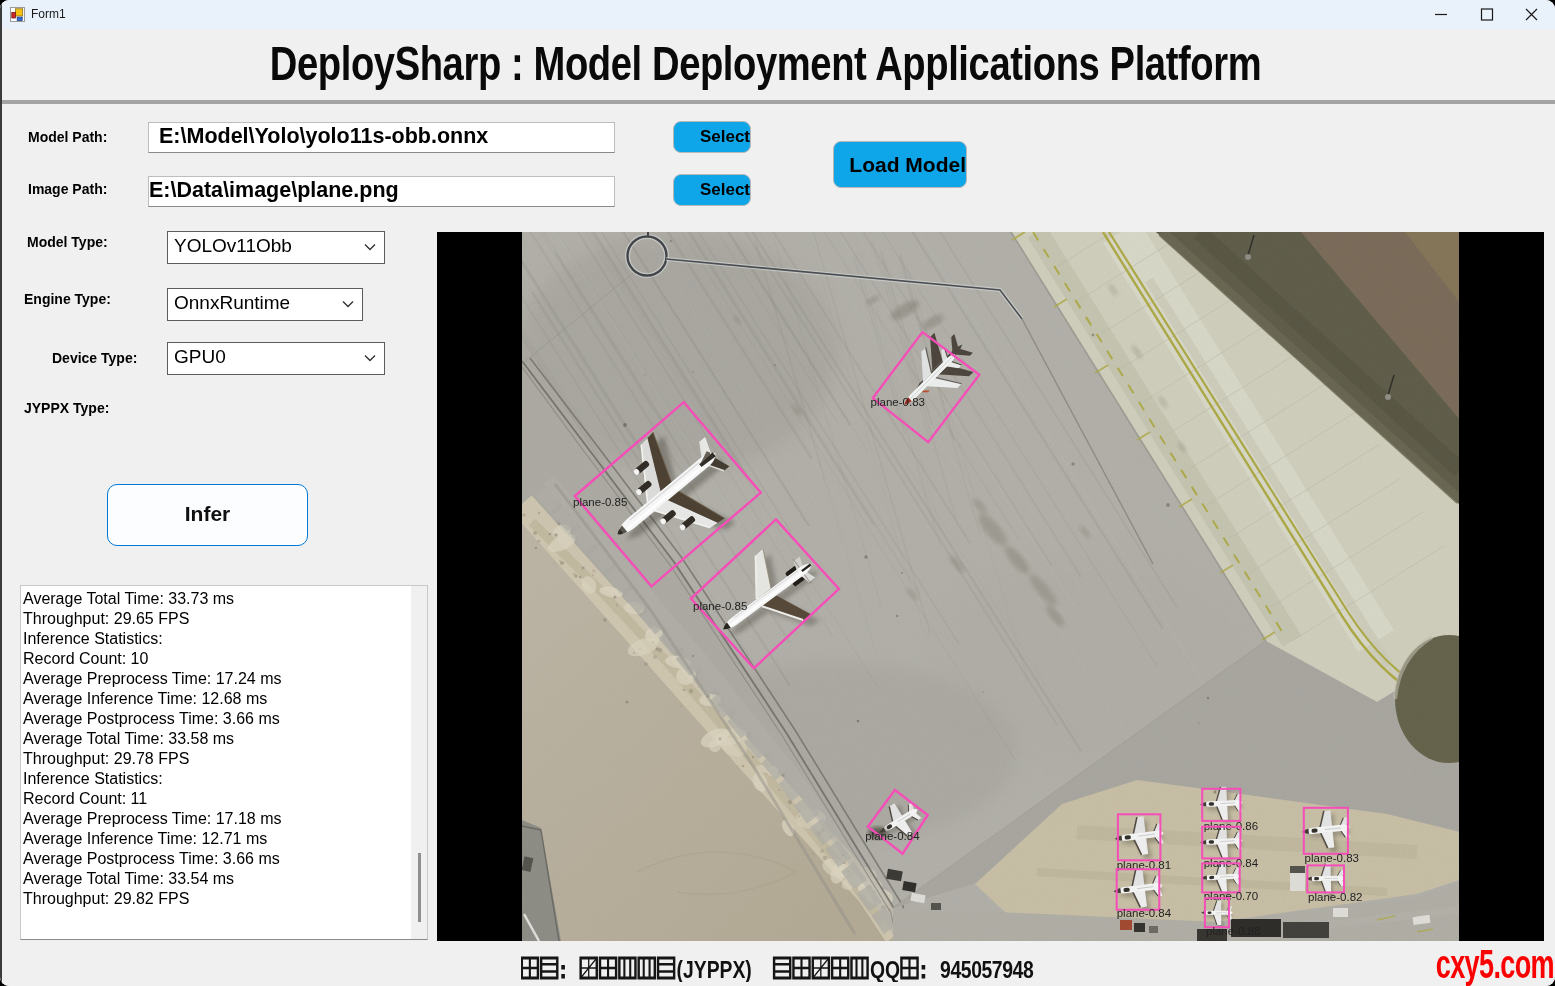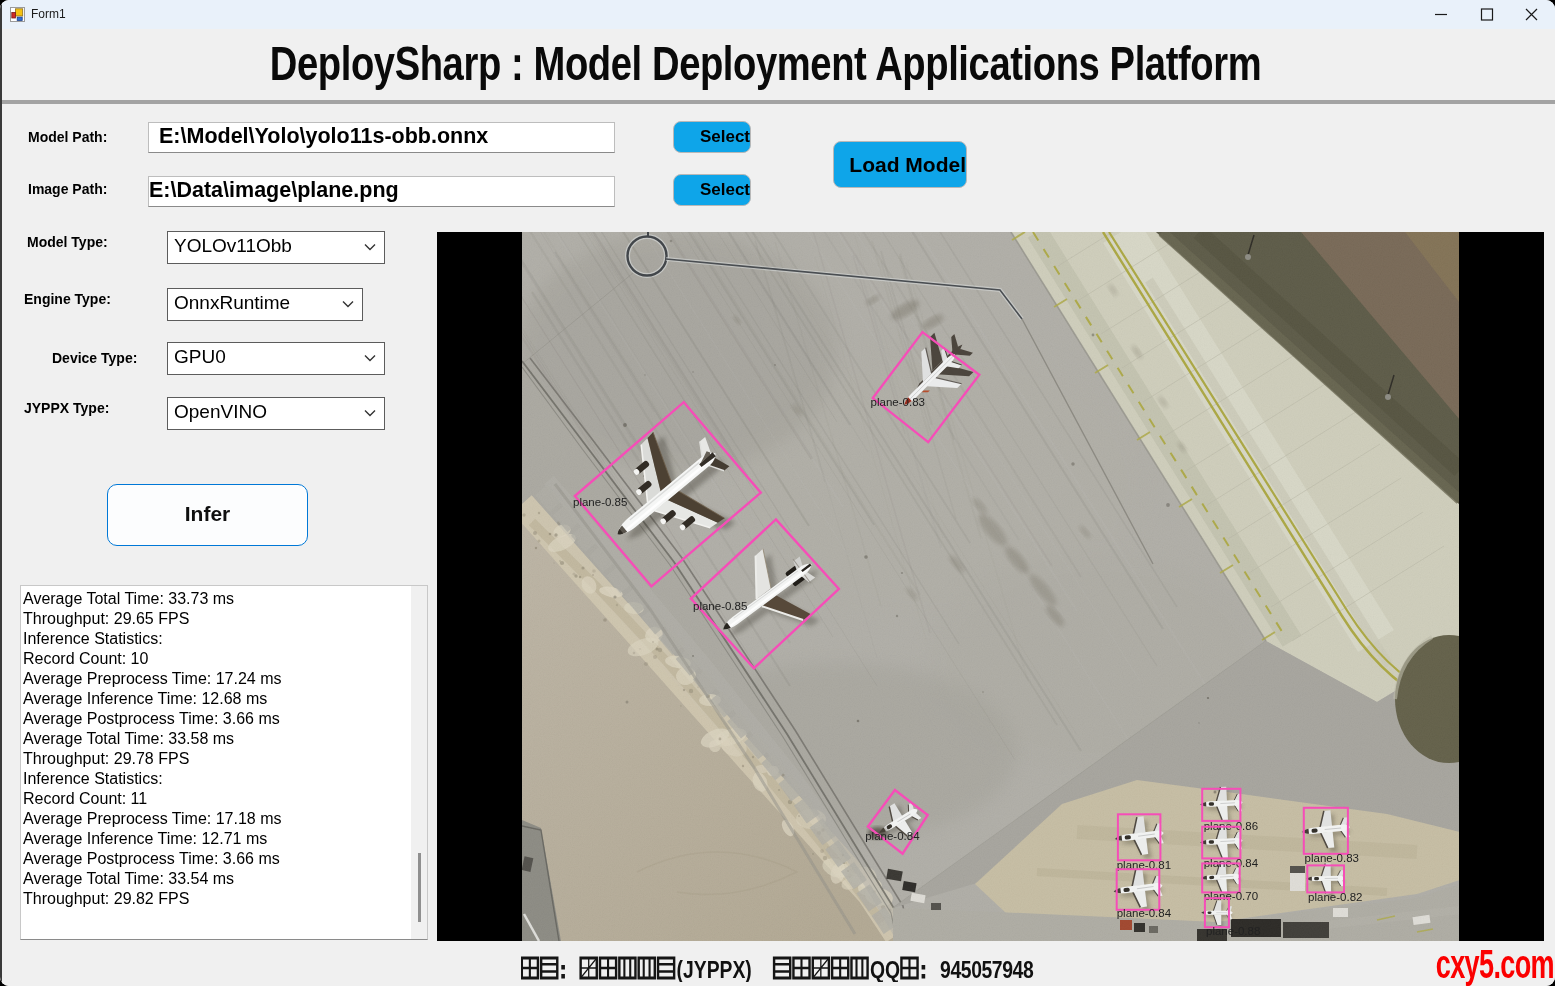--- a/index.html
+++ b/index.html
@@ -81,24 +81,20 @@
   <div class="combo" style="left:167px;top:288px;width:196px;height:33px;">OnnxRuntime
     <svg width="12" height="8" viewBox="0 0 12 8">
         <path d="M1 1.5 L6 6.5 L11 1.5" stroke="#333" stroke-width="1.4" fill="none"></path>
       </svg></div>
   <div class="lbl" style="left:24px;top:350px;margin-left:28px;">Device Type:</div>
   <div class="combo" style="left:167px;top:342px;width:218px;height:33px;">GPU0
     <svg width="12" height="8" viewBox="0 0 12 8">
         <path d="M1 1.5 L6 6.5 L11 1.5" stroke="#333" stroke-width="1.4" fill="none"></path>
       </svg></div>
   <div class="lbl" style="left:24px;top:400px;">JYPPX Type:</div>
-  <div class="combo" style="left:167px;top:397px;width:218px;height:33px;">OpenVINO
-    <svg width="12" height="8" viewBox="0 0 12 8">
-        <path d="M1 1.5 L6 6.5 L11 1.5" stroke="#333" stroke-width="1.4" fill="none"></path>
-      </svg></div>
 
   <div id="infer">Infer</div>
 
   <div id="stats">Average Total Time: 33.73 ms
 Throughput: 29.65 FPS
 Inference Statistics:
 Record Count: 10
 Average Preprocess Time: 17.24 ms
 Average Inference Time: 12.68 ms
 Average Postprocess Time: 3.66 ms

